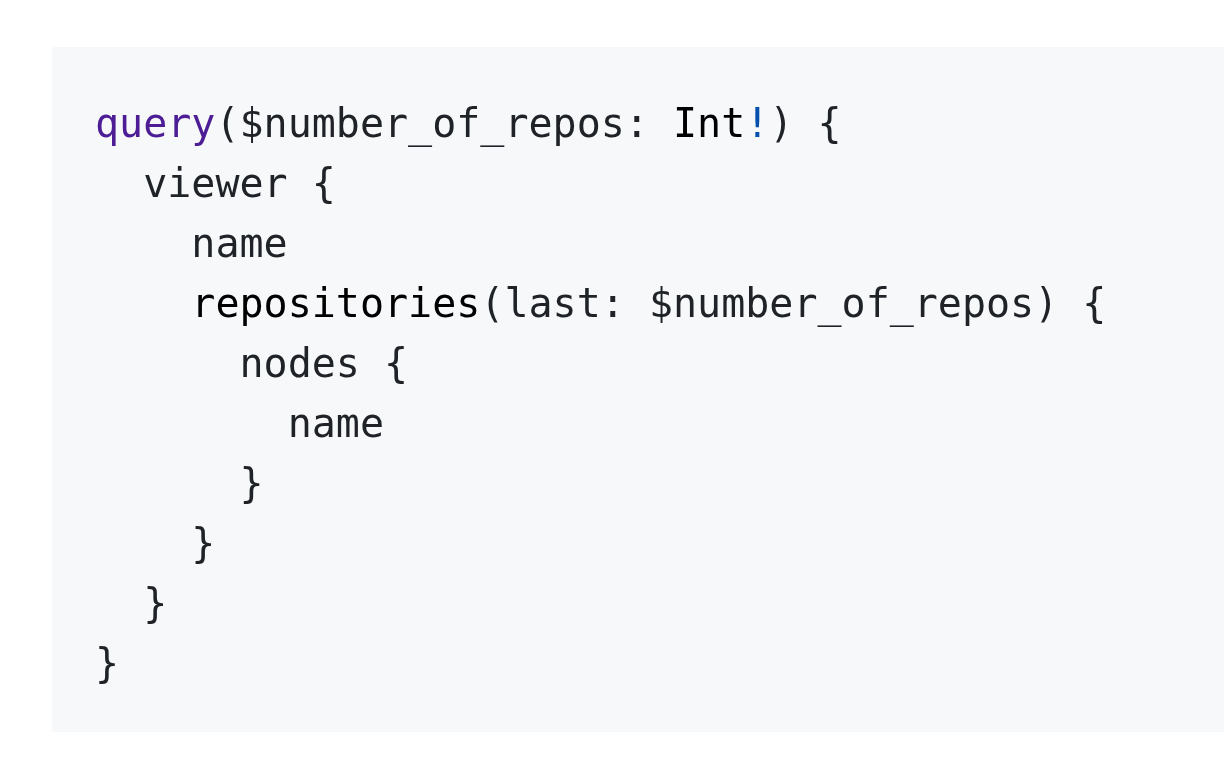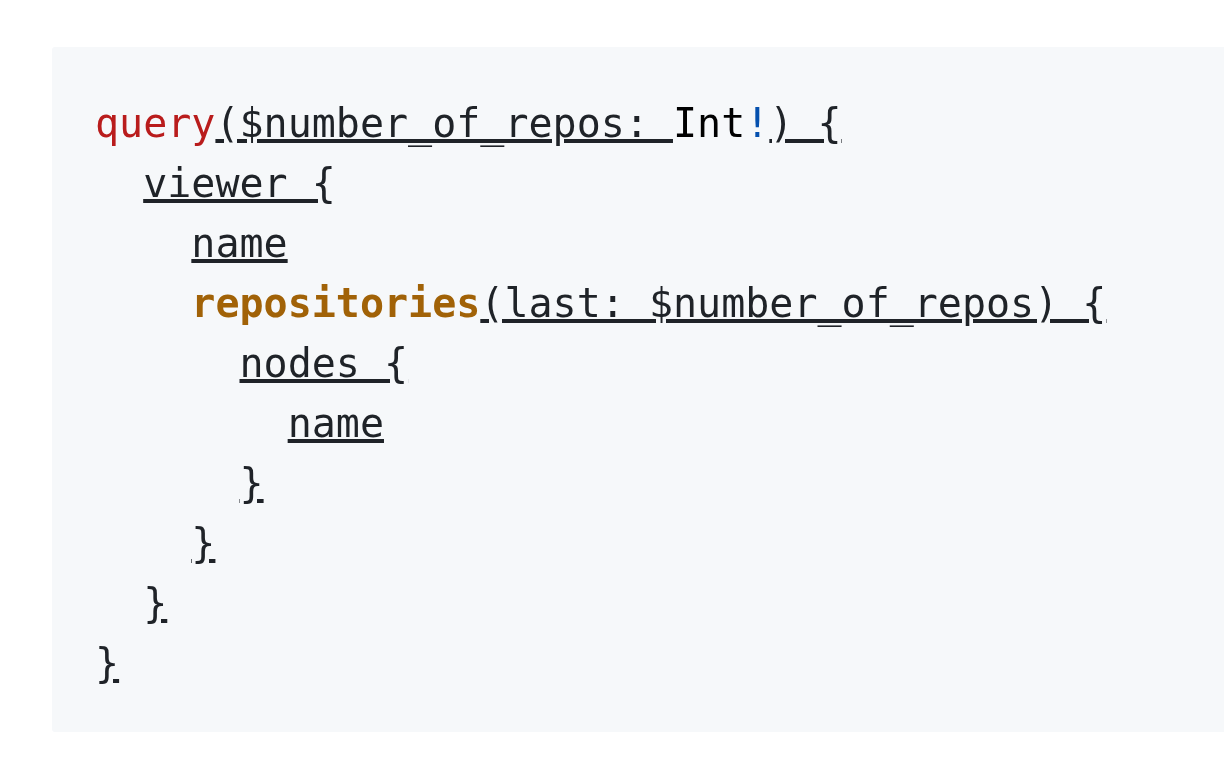--- a/index.html
+++ b/index.html
@@ -48,25 +48,25 @@
   }
 
   .code-line {
     display: block;
     height: 60px;
     padding-left: 43px;
     white-space: pre;
   }
 
   
-  .tok-keyword  { color: #b91c1c; }
-  .tok-field    { color: #a16207; font-weight: bold; }
+  .tok-keyword  { color: #4c1d95; }
+  .tok-field    { color: #000000; }
   .tok-type     { color: #000000; }
   .tok-bang     { color: #0550ae; }
-  .tok-plain    { color: #1f2328; text-decoration: underline; }
+  .tok-plain    { color: #1f2328; }
 </style>
 </head>
 <body>
 
 <div class="page">
 
   <div class="code-block">
     <pre class="code-pre" id="code-pre"><span class="code-line"><span></span><span class="tok-keyword">query</span><span class="tok-plain">($number_of_repos: </span><span class="tok-type">Int</span><span class="tok-bang">!</span><span class="tok-plain">) {</span></span><span class="code-line"><span>  </span><span class="tok-plain">viewer {</span></span><span class="code-line"><span>    </span><span class="tok-plain">name</span></span><span class="code-line"><span>    </span><span class="tok-field">repositories</span><span class="tok-plain">(last: $number_of_repos) {</span></span><span class="code-line"><span>      </span><span class="tok-plain">nodes {</span></span><span class="code-line"><span>        </span><span class="tok-plain">name</span></span><span class="code-line"><span>      </span><span class="tok-plain">}</span></span><span class="code-line"><span>    </span><span class="tok-plain">}</span></span><span class="code-line"><span>  </span><span class="tok-plain">}</span></span><span class="code-line"><span></span><span class="tok-plain">}</span></span></pre>
   </div>
 

